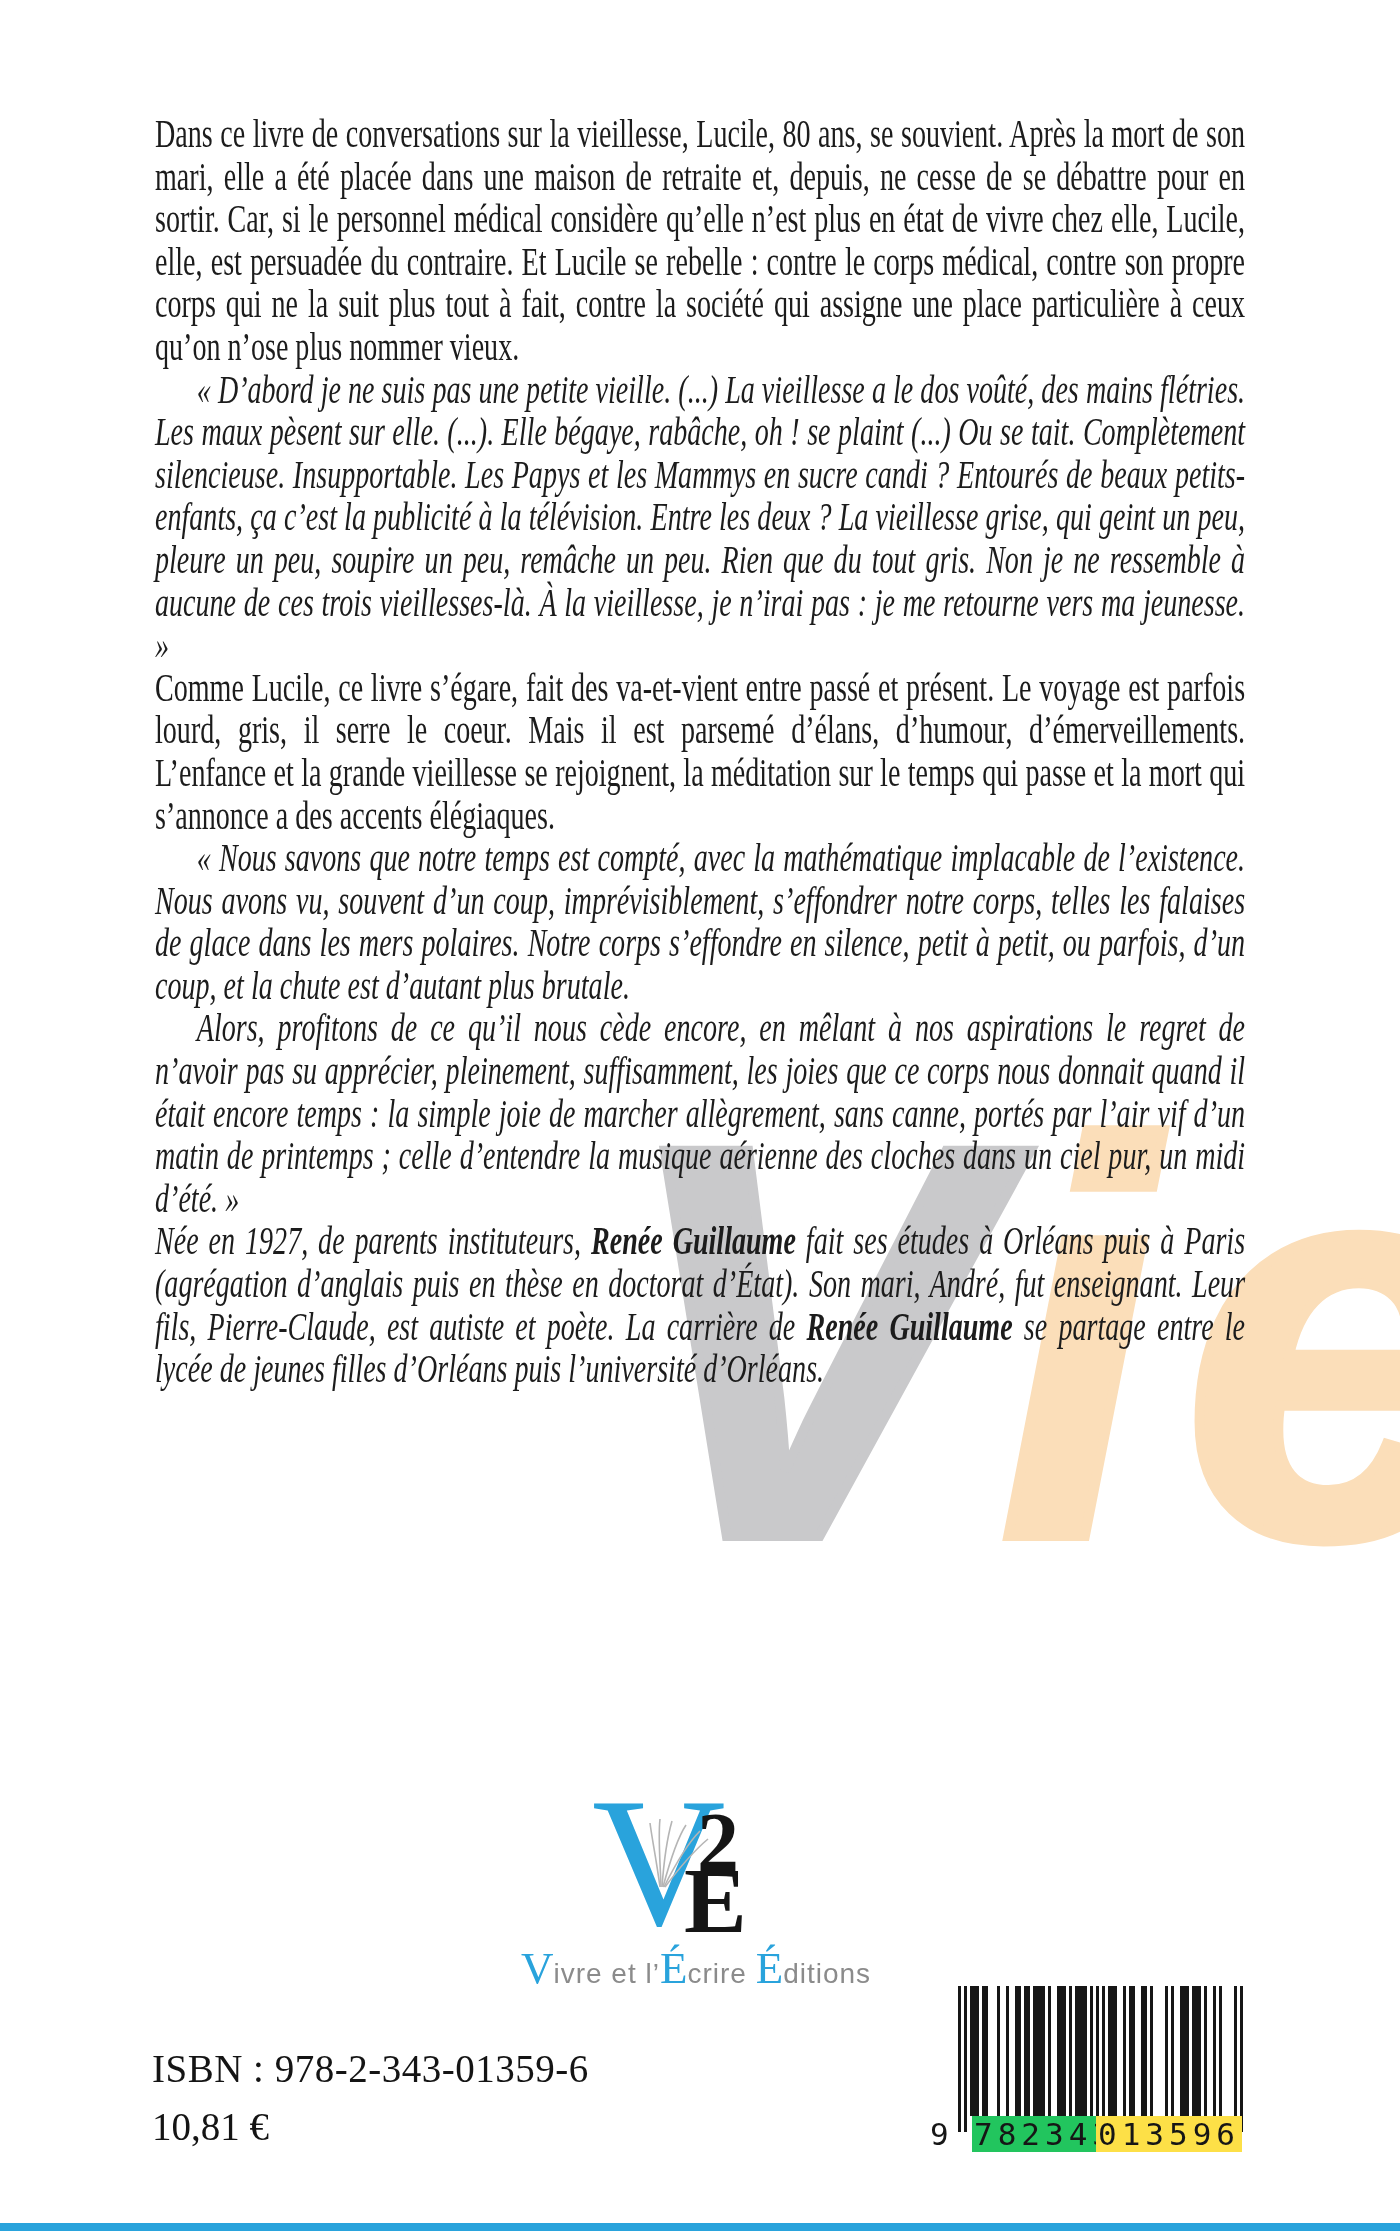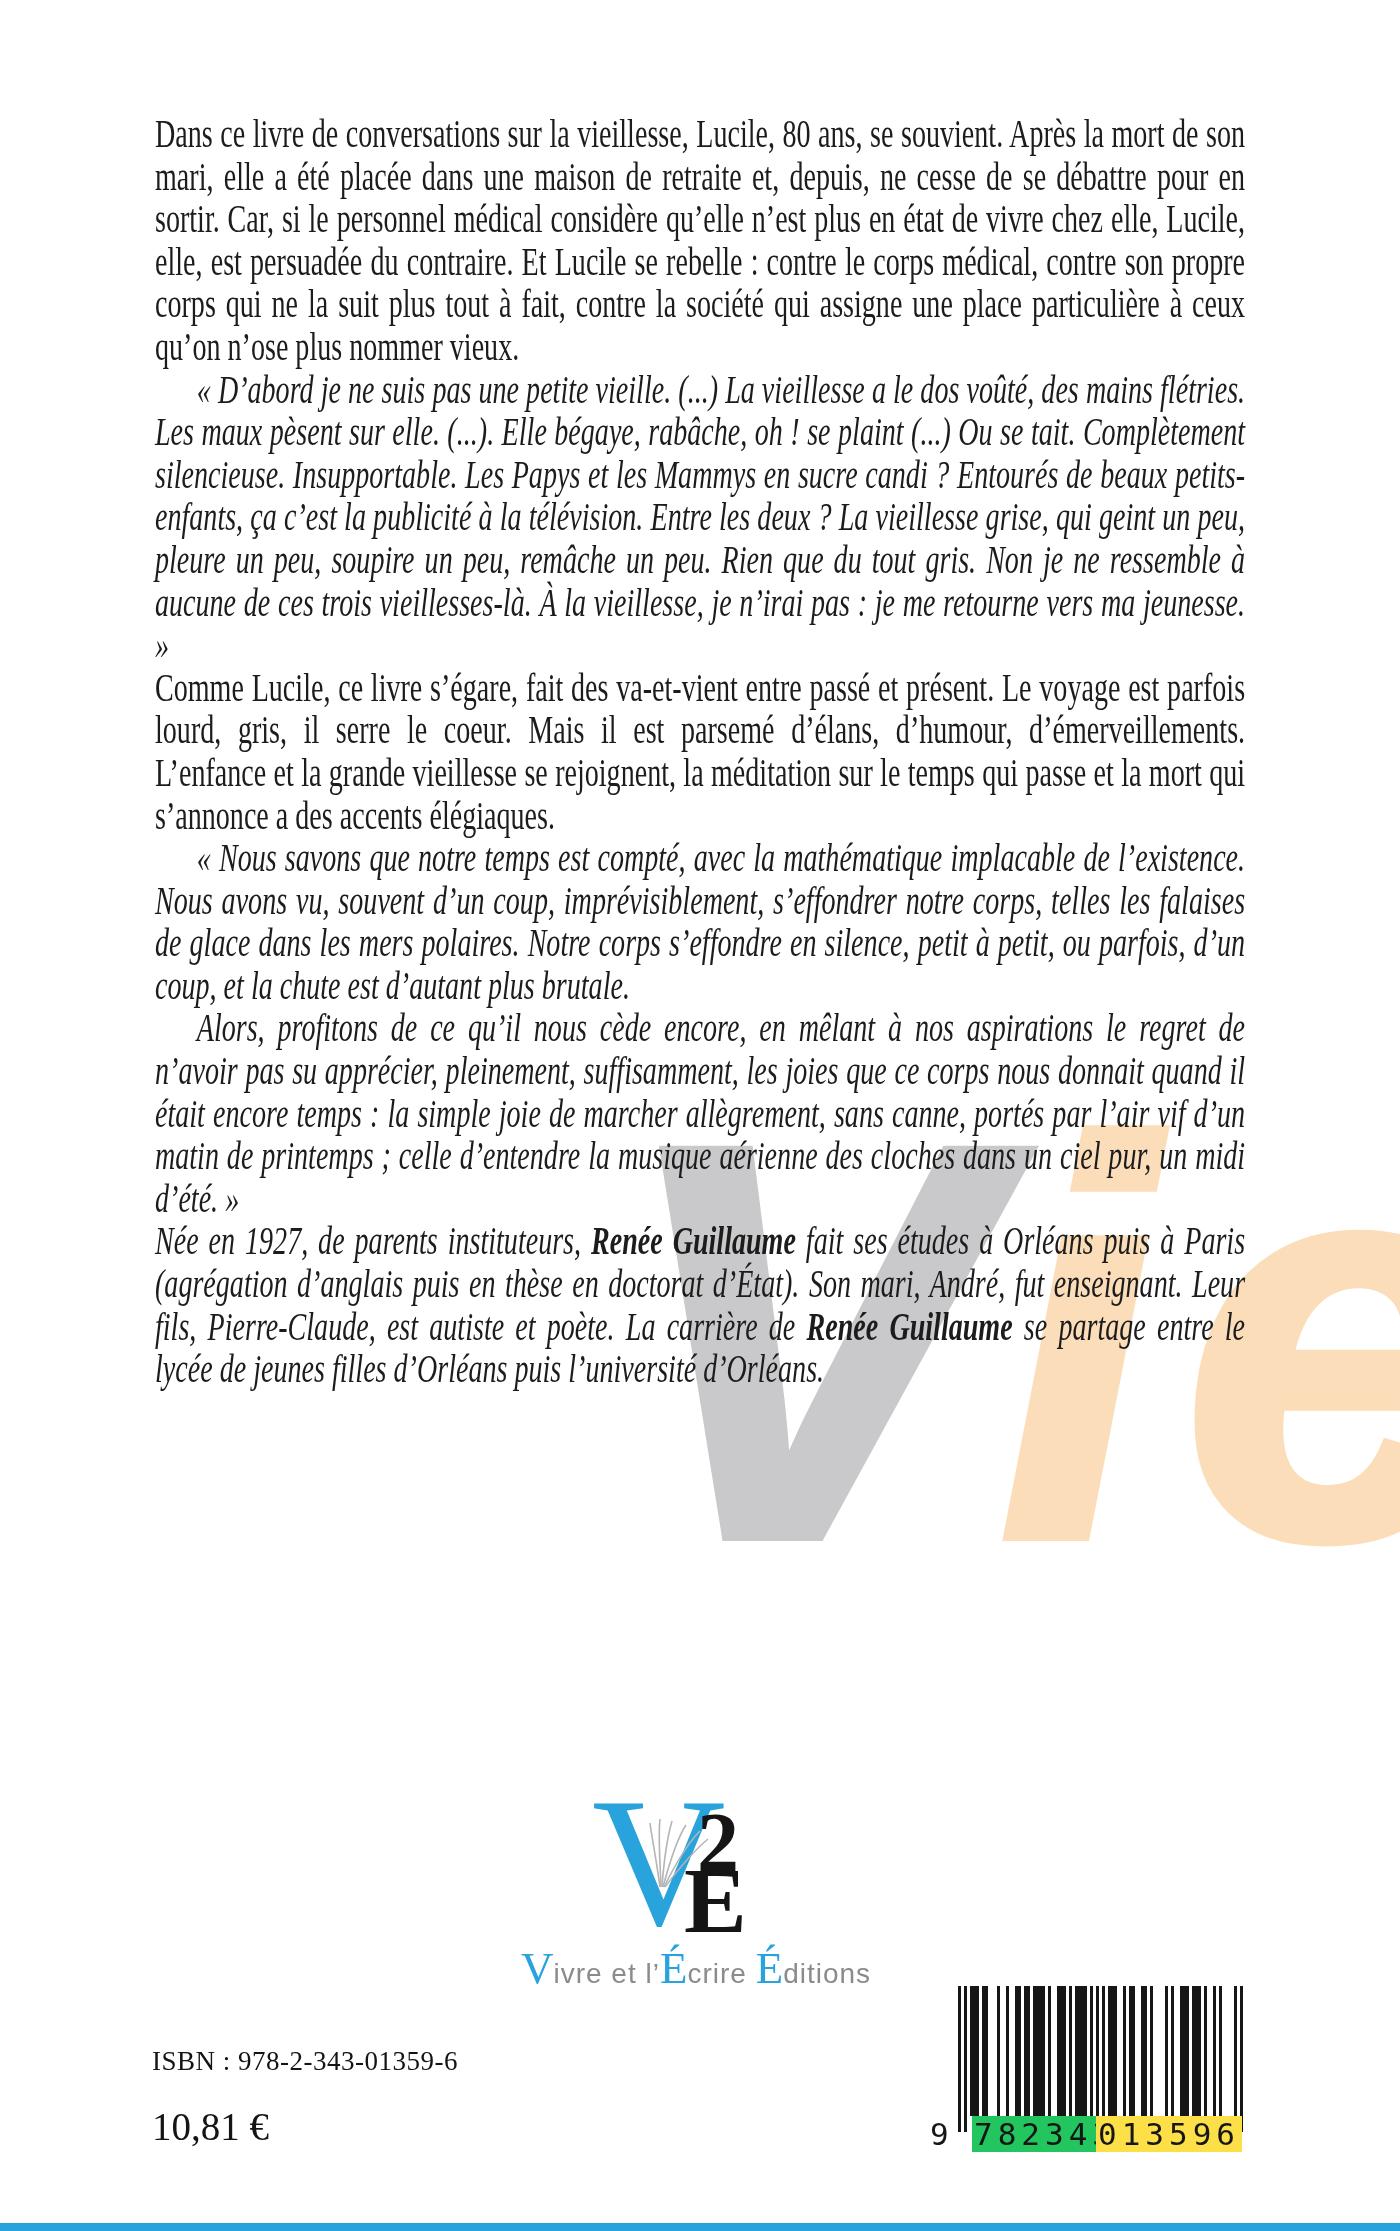--- a/index.html
+++ b/index.html
@@ -75,21 +75,21 @@
     font-family:"Liberation Serif",serif;
     font-size:45px;color:var(--blue,#29a3dc);
   }
   .tagline .run.small{
     font-size:28px;color:#8b8b8b;letter-spacing:1px;
   }
 
   
   .isbn{
     position:absolute;left:152px;top:2046px;
-    font-size:27px;letter-spacing:0.5px;color:#141414;z-index:2;
+    font-size:39px;letter-spacing:0.5px;color:#141414;z-index:2;
   }
   .price{
     position:absolute;left:152px;top:2104px;
     font-size:39px;color:#141414;z-index:2;
   }
 
   
   .barcode{position:absolute;left:958px;top:1986px;width:285px;height:172px;z-index:2;}
   .bars{position:absolute;left:0;top:0;height:148px;display:flex;align-items:flex-start;}
   .bars div{width:3px;}

